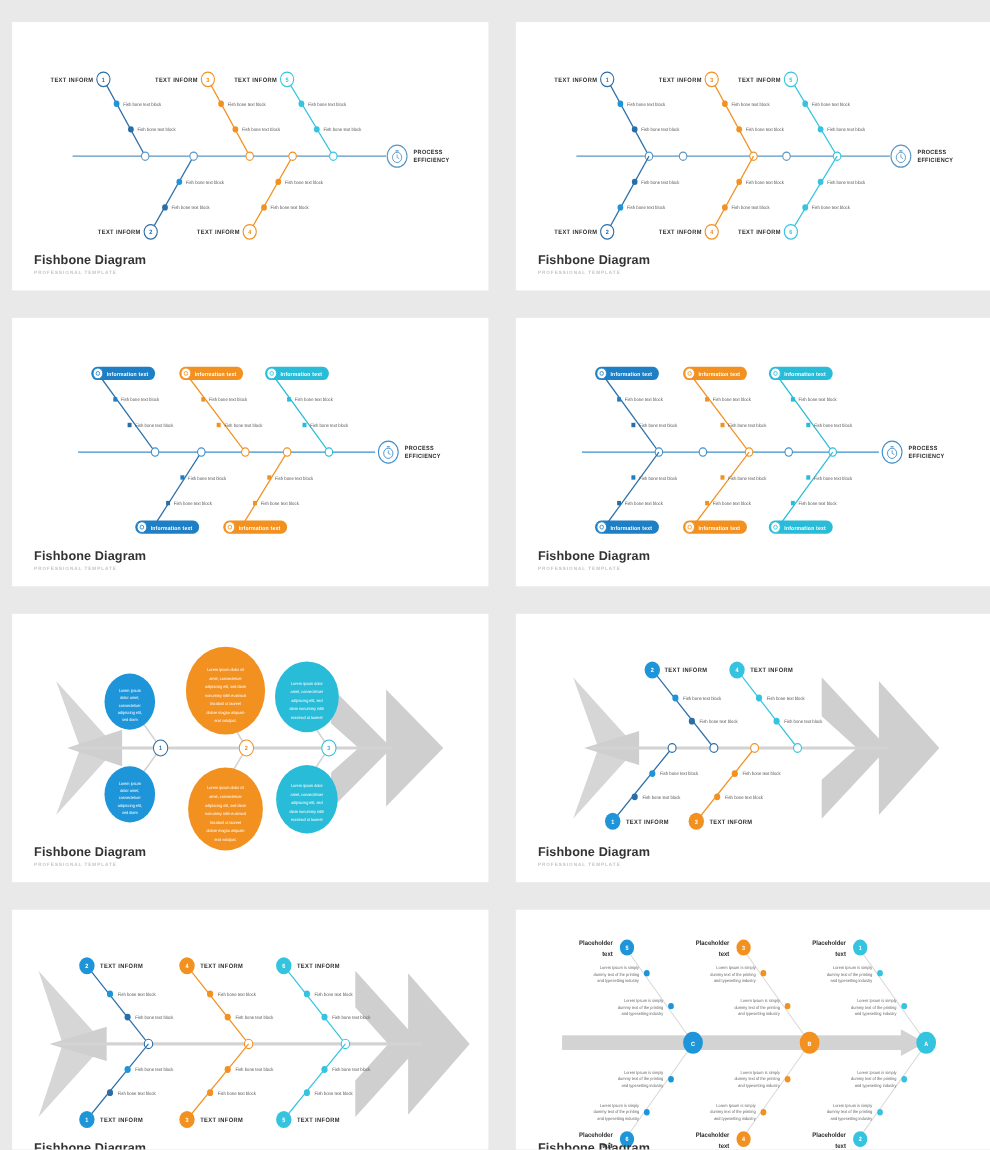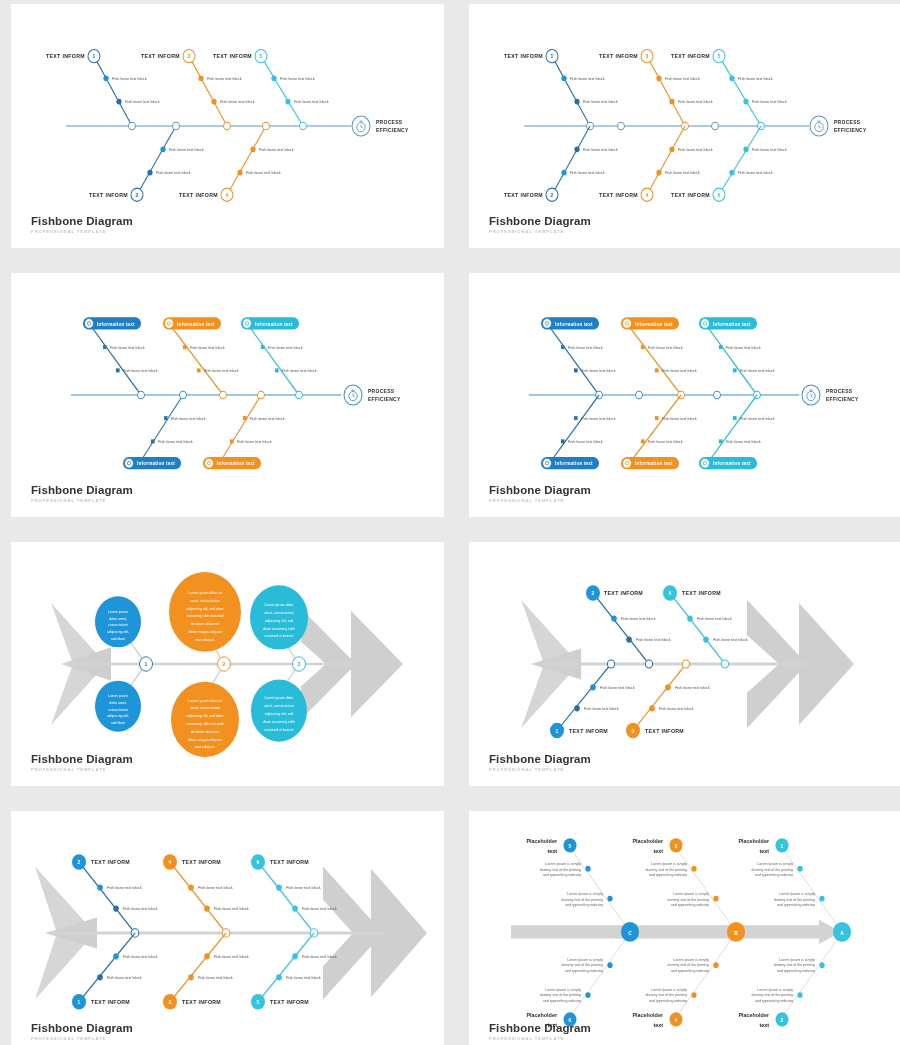--- a/index.html
+++ b/index.html
@@ -8,21 +8,21 @@
     background:#e9e9e9;
     font-family:"Liberation Sans", sans-serif;
     overflow:hidden;
   }
   .grid {
     width:900px; height:1045px;
     display:grid;
     grid-template-columns: 433px 433px;
     grid-template-rows: repeat(4, 244px);
     column-gap:12px; row-gap:8px;
-    padding:4px 11px;
+    padding:20px 11px;
     gap:25px;
   }
   .card {
     background:#fff; position:relative; overflow:hidden;
   }
   .stage { position:absolute; inset:0; }
   .stage svg { width:100%; height:100%; display:block; }
   .title-blk {
     position:absolute; left:20px; bottom:14px;
   }

